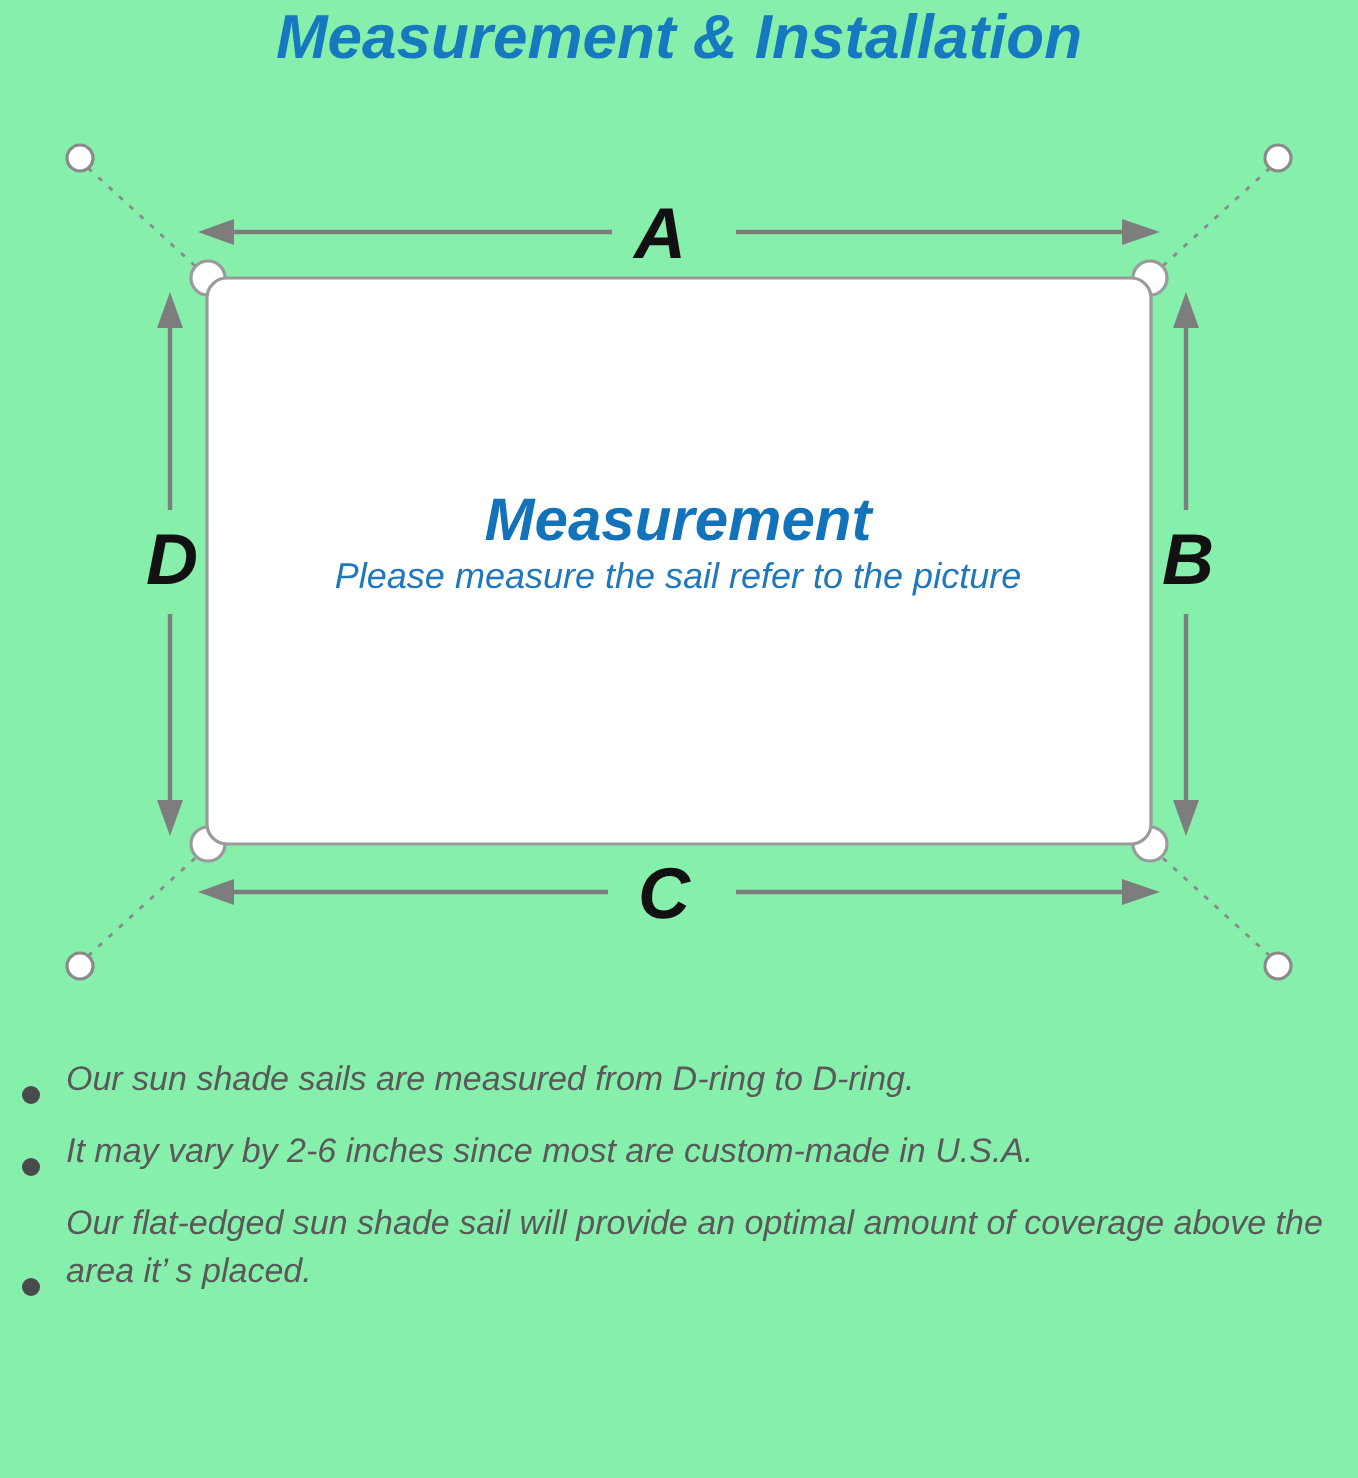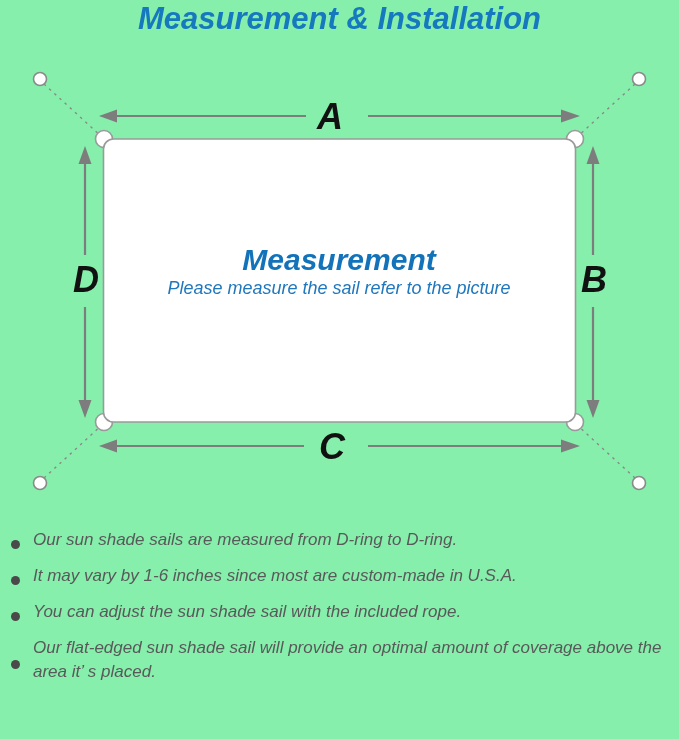--- a/index.html
+++ b/index.html
@@ -55,21 +55,21 @@
   }
   .notes {
     position: absolute;
     top: 524px;
     left: 0;
     width: 669px;
     padding: 4px 0 0 10px;
   }
   .note-item {
     display: flex;
-    align-items: center;
+    align-items: flex-end;
     margin-bottom: 12px;
     max-width: 655px;
   }
   .note-dot {
     flex: 0 0 auto;
     width: 9px;
     height: 9px;
     border-radius: 50%;
     background: #4a4a4a;
     margin: 8px 13px 0 1px;
@@ -163,25 +163,21 @@
     </svg>
   </div>
 
   <div class="notes">
     <div class="note-item">
       <span class="note-dot"></span>
       <span class="note-text">Our sun shade sails are measured from D-ring to D-ring.</span>
     </div>
     <div class="note-item">
       <span class="note-dot"></span>
-      <span class="note-text">It may vary by 1-6 inches since most are custom-made in U.S.A.</span>
-    </div>
-    <div class="note-item">
-      <span class="note-dot"></span>
-      <span class="note-text">You can adjust the sun shade sail with the included rope.</span>
+      <span class="note-text">It may vary by 2-6 inches since most are custom-made in U.S.A.</span>
     </div>
     <div class="note-item">
       <span class="note-dot"></span>
       <span class="note-text">Our flat-edged sun shade sail will provide an optimal amount of coverage above the area it’ s placed.</span>
     </div>
   </div>
 
 </div>
 
 </body></html>

